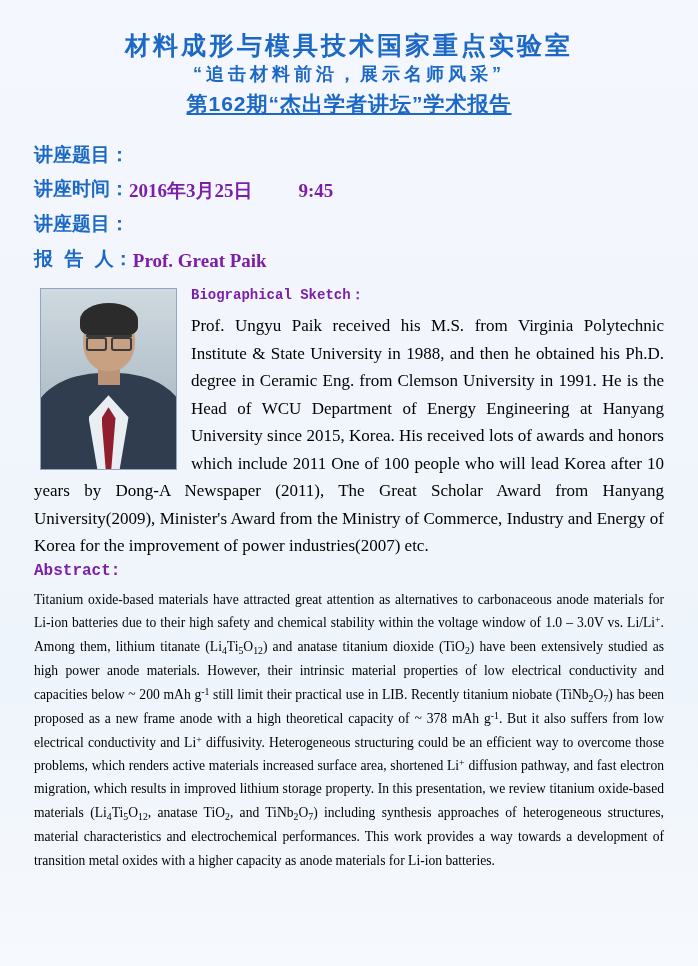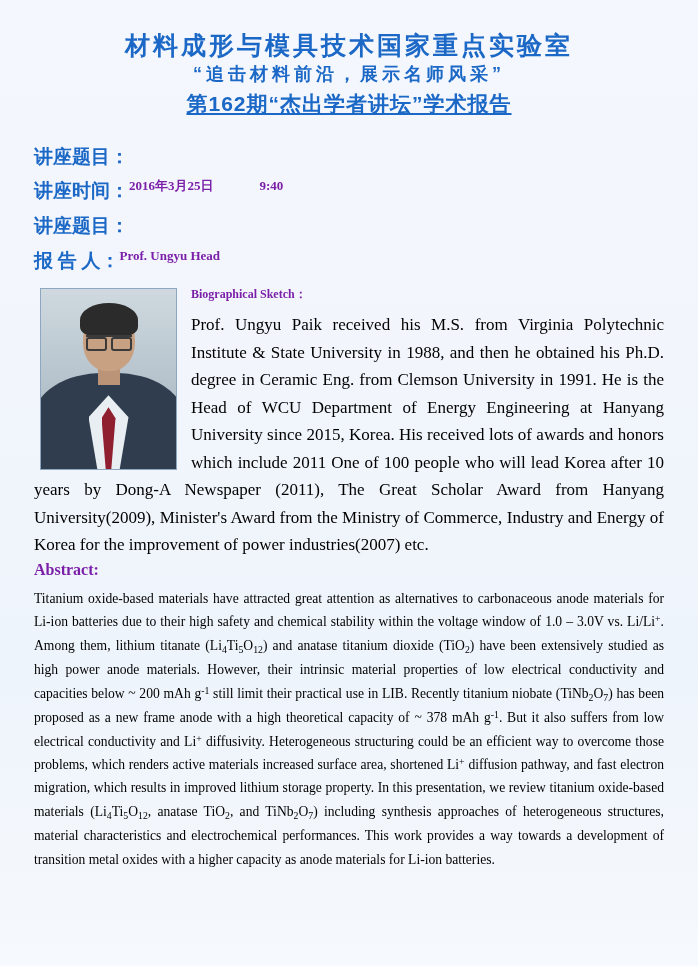--- a/index.html
+++ b/index.html
@@ -59,31 +59,31 @@
   .info {
     margin-top: 22px;
   }
   .info-row {
     display: flex;
     align-items: flex-start;
     margin-bottom: 7px;
   }
   .info-label {
     flex: 0 0 auto;
-    font-family: Liberation Serif, serif;
+    font-family: Liberation Mono, monospace;
     font-weight: bold;
     font-size: 19px;
     color: #1b68c6;
     white-space: pre;
     line-height: 1.45;
   }
   .info-value {
     font-family: "Liberation Serif", serif;
     font-weight: bold;
-    font-size: 13px;
+    font-size: 19px;
     color: #7b1fa9;
     line-height: 1.45;
   }
   .title-wrap {
     flex: 1 1 auto;
   }
   .title-l1 {
     font-family: "Liberation Serif", serif;
     font-weight: bold;
     font-size: 18.5px;
@@ -181,37 +181,37 @@
   .photo .tie {
     position: absolute;
     left: 50%; bottom: 0;
     width: 14px; height: 62px;
     margin-left: -7px;
     background: #8f1f2e;
     clip-path: polygon(50% 0, 100% 18%, 70% 100%, 30% 100%, 0 18%);
   }
 
   .bio-title {
-    font-family: Liberation Serif, serif;
-    font-weight: bold;
-    font-size: 12px;
+    font-family: Liberation Mono, monospace;
+    font-weight: bold;
+    font-size: 14px;
     color: #7b1fa9;
     margin: 2px 0 8px 0;
   }
   .bio-text {
     font-family: "Liberation Serif", serif;
     font-size: 17px;
     line-height: 1.62;
     text-align: justify;
     color: #000;
   }
 
   .abstract-label {
     clear: none;
-    font-family: Liberation Serif, serif;
+    font-family: Liberation Mono, monospace;
     font-weight: bold;
     font-size: 16px;
     color: #7b1fa9;
     margin-top: 2px;
   }
 
   .abstract-body {
     clear: both;
     margin-top: 8px;
     font-family: "Liberation Serif", serif;
@@ -237,30 +237,30 @@
   <div class="info">
 
     <div class="info-row title-row">
       <div class="info-label">讲座题目：</div>
     </div>
 
     <div class="info-row">
       <div class="info-label">讲座时间：</div>
       <div class="info-value">2016年3月25日</div>
       <span class="time-gap"></span>
-      <div class="info-value">9:40</div>
+      <div class="info-value">9:45</div>
     </div>
 
     <div class="info-row">
       <div class="info-label">讲座题目：</div>
     </div>
 
     <div class="info-row">
       <div class="info-label">报 告 人：</div>
-      <div class="info-value">Prof. Ungyu Head</div>
+      <div class="info-value">Prof. Great Paik</div>
     </div>
 
   </div>
 
   <div class="bio-area">
 
     <div class="photo">
       <div class="bg"></div>
       <div class="suit"></div>
       <div class="shirt"></div>

